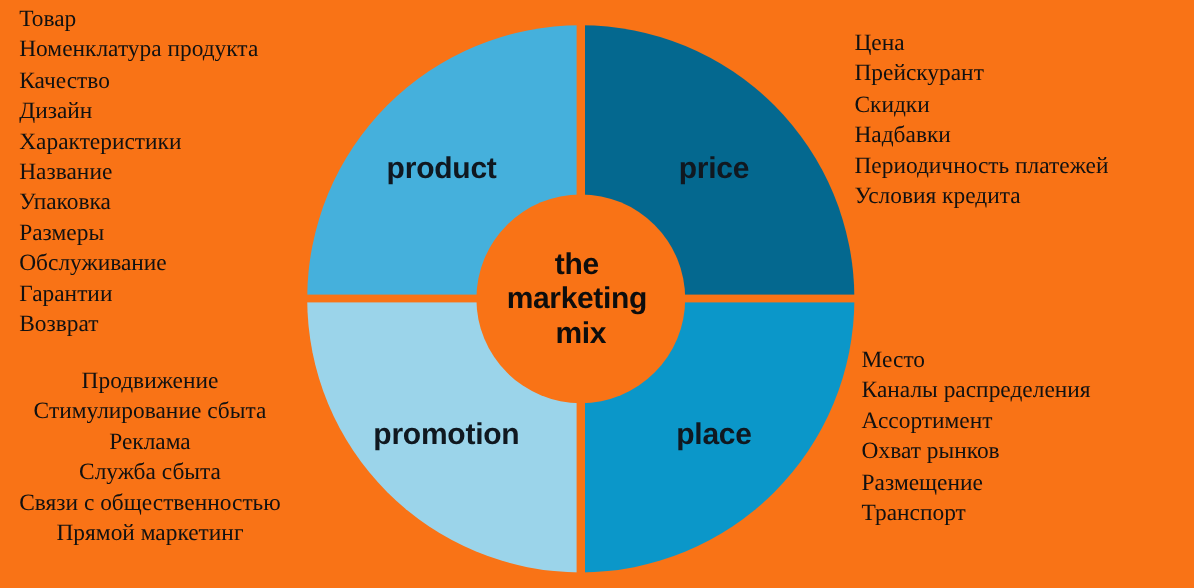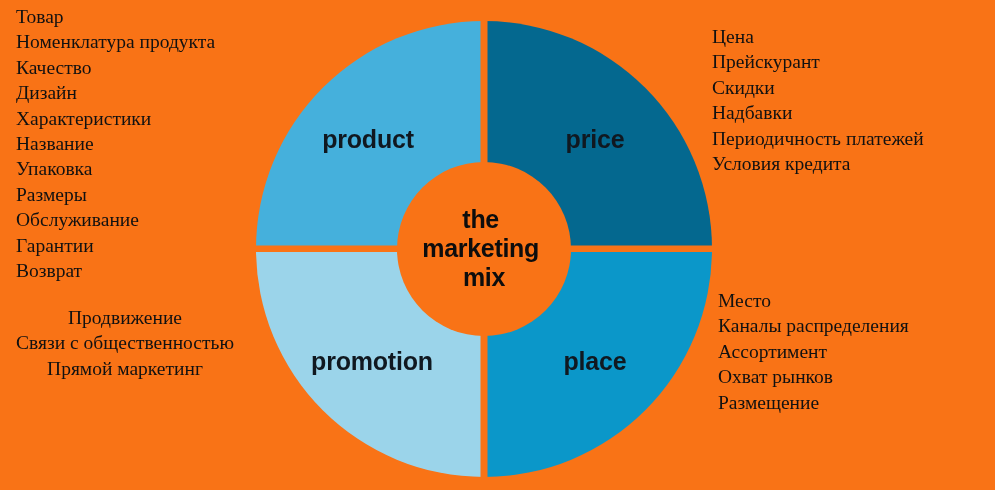--- a/index.html
+++ b/index.html
@@ -88,30 +88,34 @@
       <span class="row">Цена</span>
       <span class="row">Прейскурант</span>
       <span class="row">Скидки</span>
       <span class="row">Надбавки</span>
       <span class="row">Периодичность платежей</span>
       <span class="row">Условия кредита</span>
     </div>
 
   <div class="list" id="list-promotion">
       <span class="row">Продвижение</span>
+      <span class="row">Стимулирование сбыта</span>
+      <span class="row">Реклама</span>
+      <span class="row">Служба сбыта</span>
       <span class="row">Связи с общественностью</span>
       <span class="row">Прямой маркетинг</span>
     </div>
 
   <div class="list" id="list-place">
       <span class="row">Место</span>
       <span class="row">Каналы распределения</span>
       <span class="row">Ассортимент</span>
       <span class="row">Охват рынков</span>
       <span class="row">Размещение</span>
+      <span class="row">Транспорт</span>
     </div>
 
   <div id="donut">
     <svg viewBox="0 0 458 458" xmlns="http://www.w3.org/2000/svg">
       <defs>
 
         <mask id="donut-mask">
           <rect x="0" y="0" width="458" height="458" fill="black"></rect>
           <circle cx="229" cy="229" r="228" fill="white"></circle>
 

